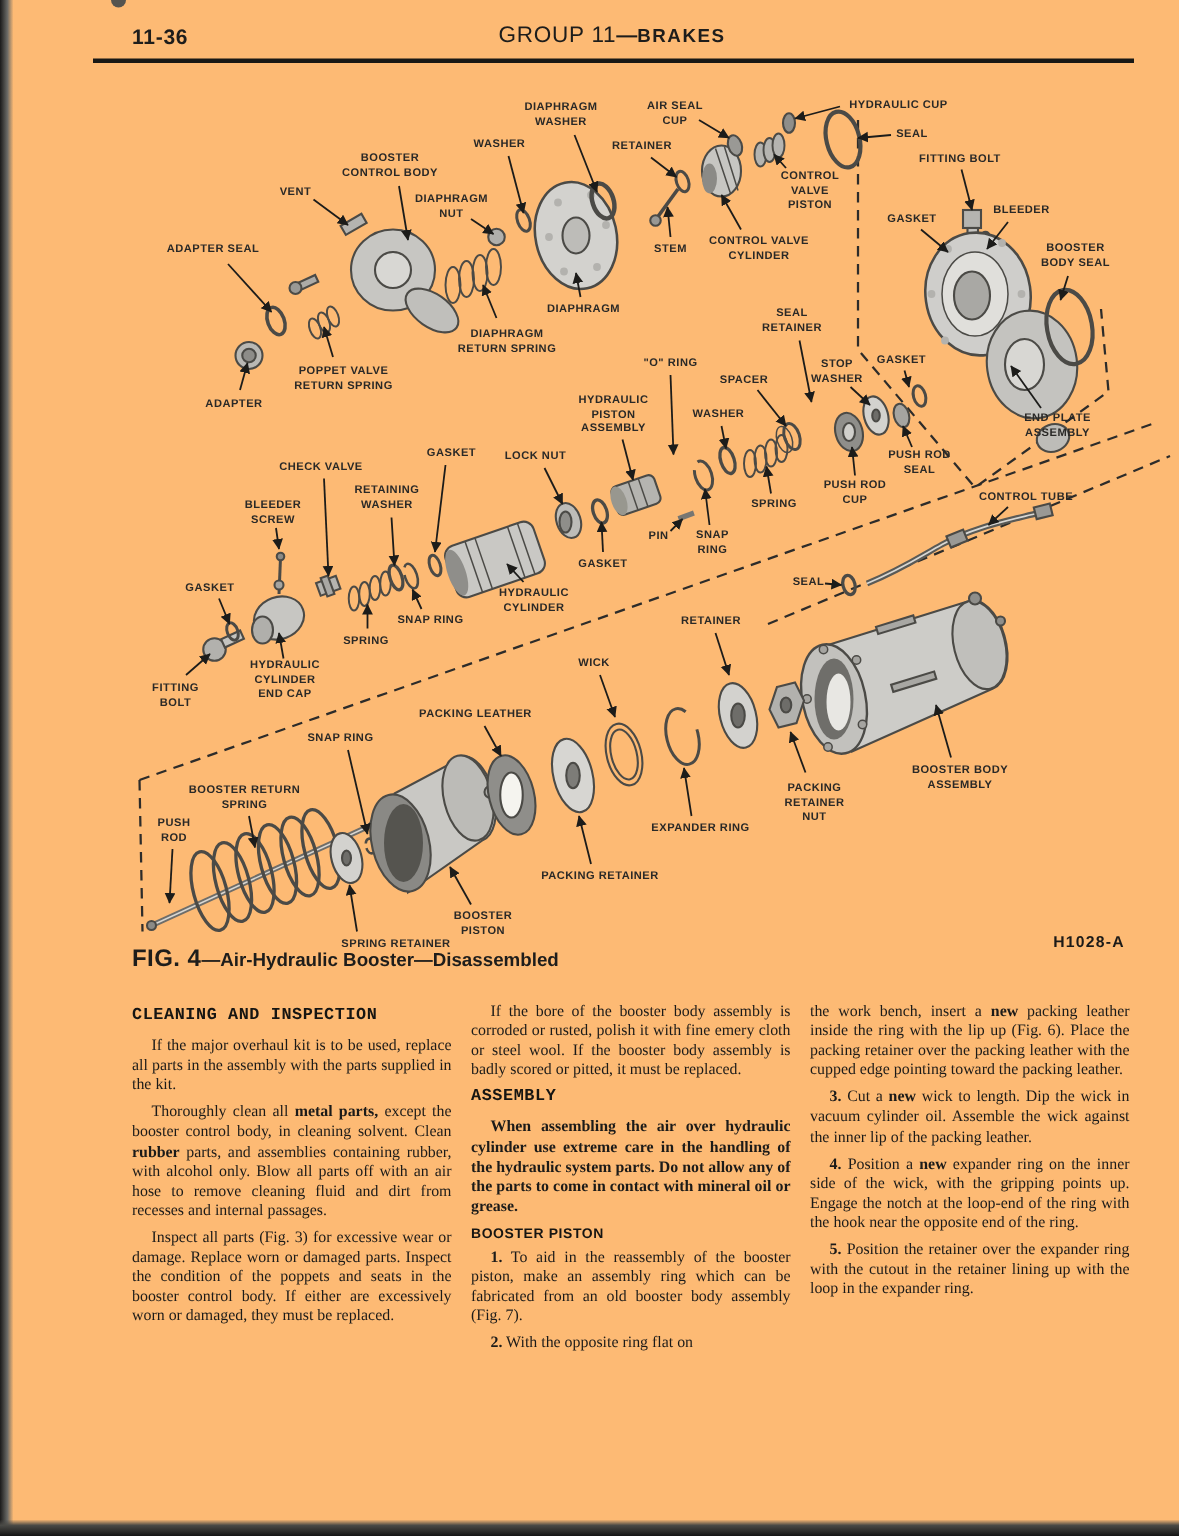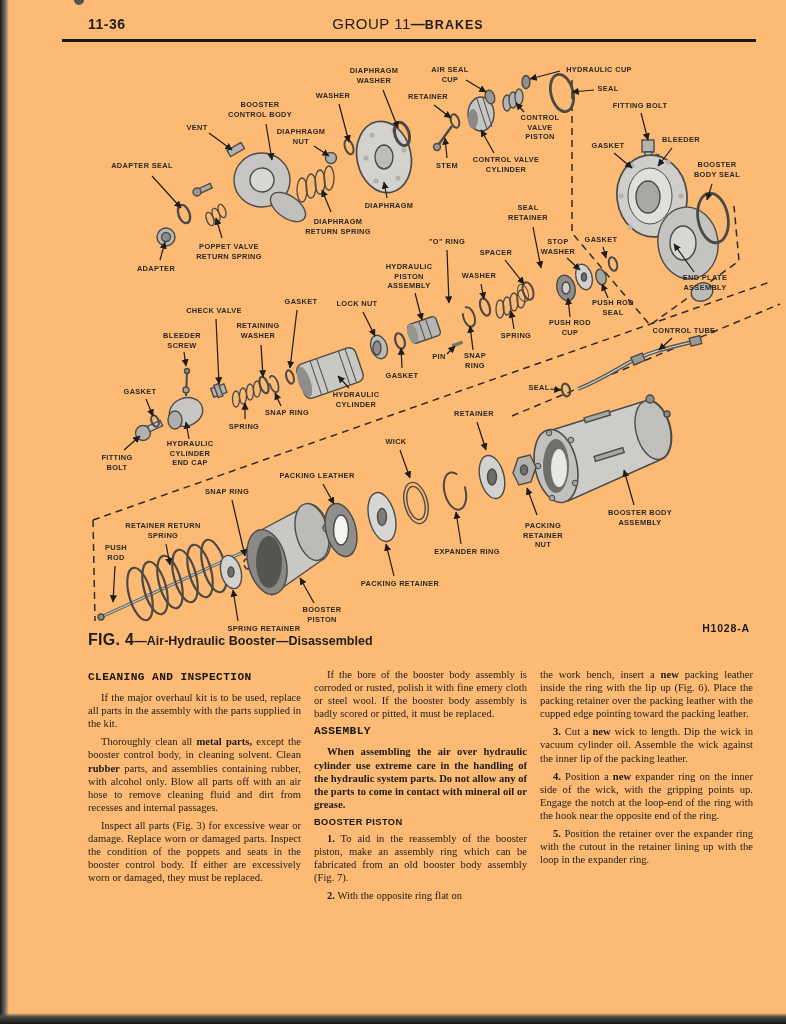--- a/index.html
+++ b/index.html
@@ -372,21 +372,21 @@
       <div class="flabel" style="left: 356px; top: 400px;">HYDRAULIC
 CYLINDER</div>
       <div class="flabel" style="left: 117px; top: 463px;">FITTING
 BOLT</div>
       <div class="flabel" style="left: 190px; top: 453px;">HYDRAULIC
 CYLINDER
 END CAP</div>
       <div class="flabel" style="left: 396px; top: 442px;">WICK</div>
       <div class="flabel" style="left: 317px; top: 476px;">PACKING LEATHER</div>
       <div class="flabel" style="left: 227px; top: 492px;">SNAP RING</div>
-      <div class="flabel" style="left: 163px; top: 531px;">RETAINER RETURN
+      <div class="flabel" style="left: 163px; top: 531px;">BOOSTER RETURN
 SPRING</div>
       <div class="flabel" style="left: 116px; top: 553px;">PUSH
 ROD</div>
       <div class="flabel" style="left: 474px; top: 414px;">RETAINER</div>
       <div class="flabel" style="left: 467px; top: 552px;">EXPANDER RING</div>
       <div class="flabel" style="left: 543px; top: 535px;">PACKING
 RETAINER
 NUT</div>
       <div class="flabel" style="left: 640px; top: 518px;">BOOSTER BODY
 ASSEMBLY</div>

